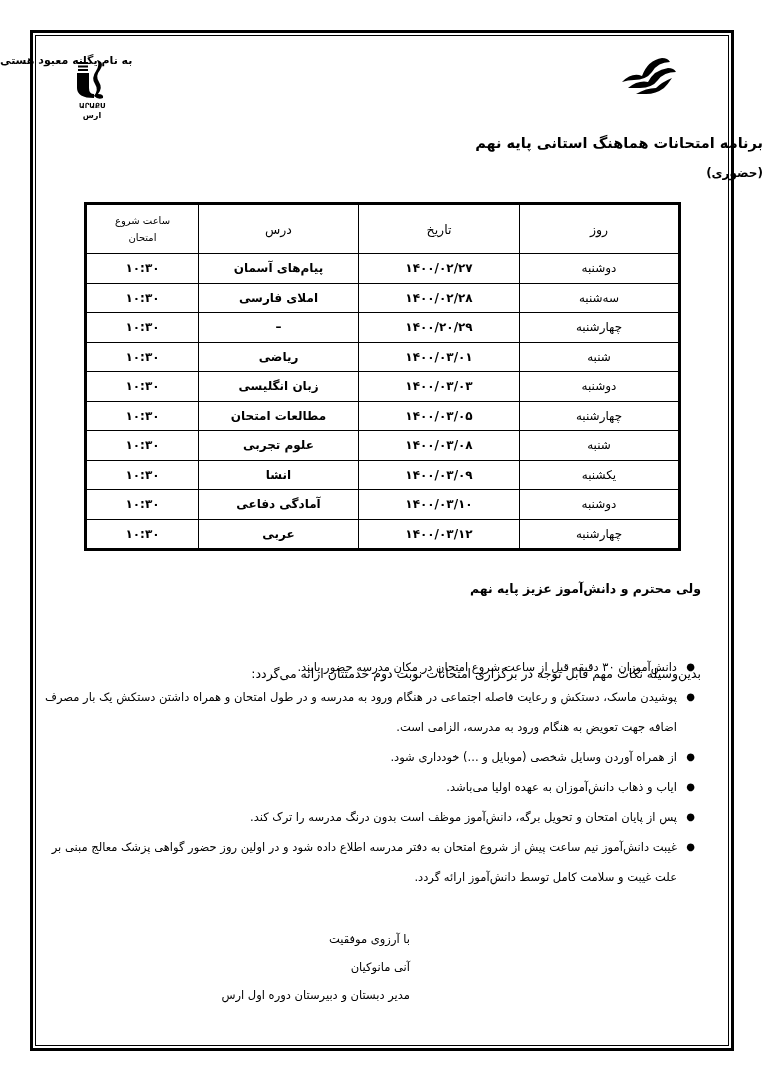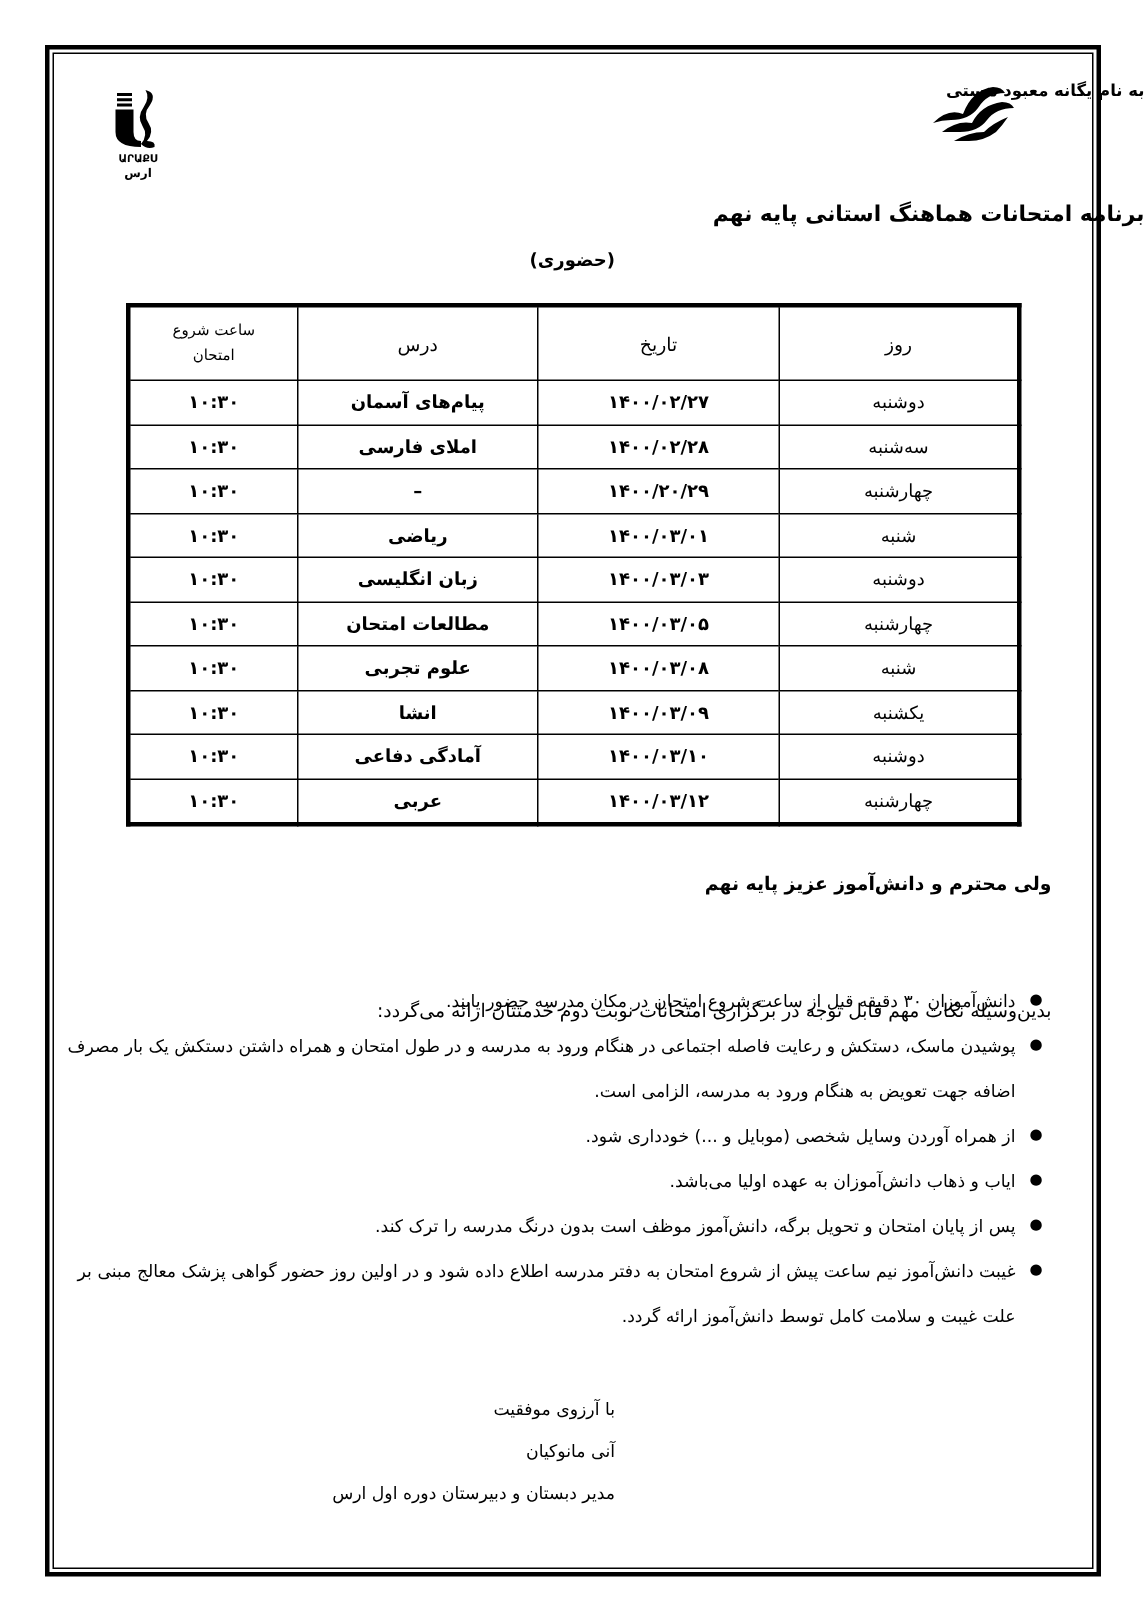--- a/index.html
+++ b/index.html
@@ -11,29 +11,29 @@
     position: absolute; left: 30px; top: 30px; width: 704px; height: 1021px;
     border: 3px solid #000; box-sizing: border-box;
   }
   .frame-inner {
     position: absolute; left: 2px; top: 2px; right: 2px; bottom: 2px;
     border: 1px solid #000;
   }
   .logo-left { position: absolute; left: 72px; top: 58px; width: 40px; height: 64px; }
   .logo-right { position: absolute; left: 618px; top: 52px; width: 62px; height: 44px; }
   .bismillah {
-    position: absolute; left: 0; right: 0; top: 54px; text-align: right;
+    position: absolute; left: 0; right: 0; top: 54px; text-align: left;
     font-size: 11px; font-weight: bold; direction: rtl;
   }
   .title {
     position: absolute; left: 0; right: 0; top: 135px; text-align: right;
     font-size: 14.5px; font-weight: bold; direction: rtl;
   }
   .subtitle {
-    position: absolute; left: 0; right: 0; top: 166px; text-align: center;
+    position: absolute; left: 0; right: 0; top: 166px; text-align: right;
     font-size: 12px; font-weight: bold; direction: rtl;
   }
   table.schedule {
     position: absolute; left: 84px; top: 202px; width: 594px;
     border-collapse: collapse; direction: rtl; border: 3px solid #000;
     table-layout: fixed;
   }
   table.schedule th, table.schedule td {
     border: 1px solid #000; text-align: center; padding: 0;
     font-size: 12px; font-weight: bold;

